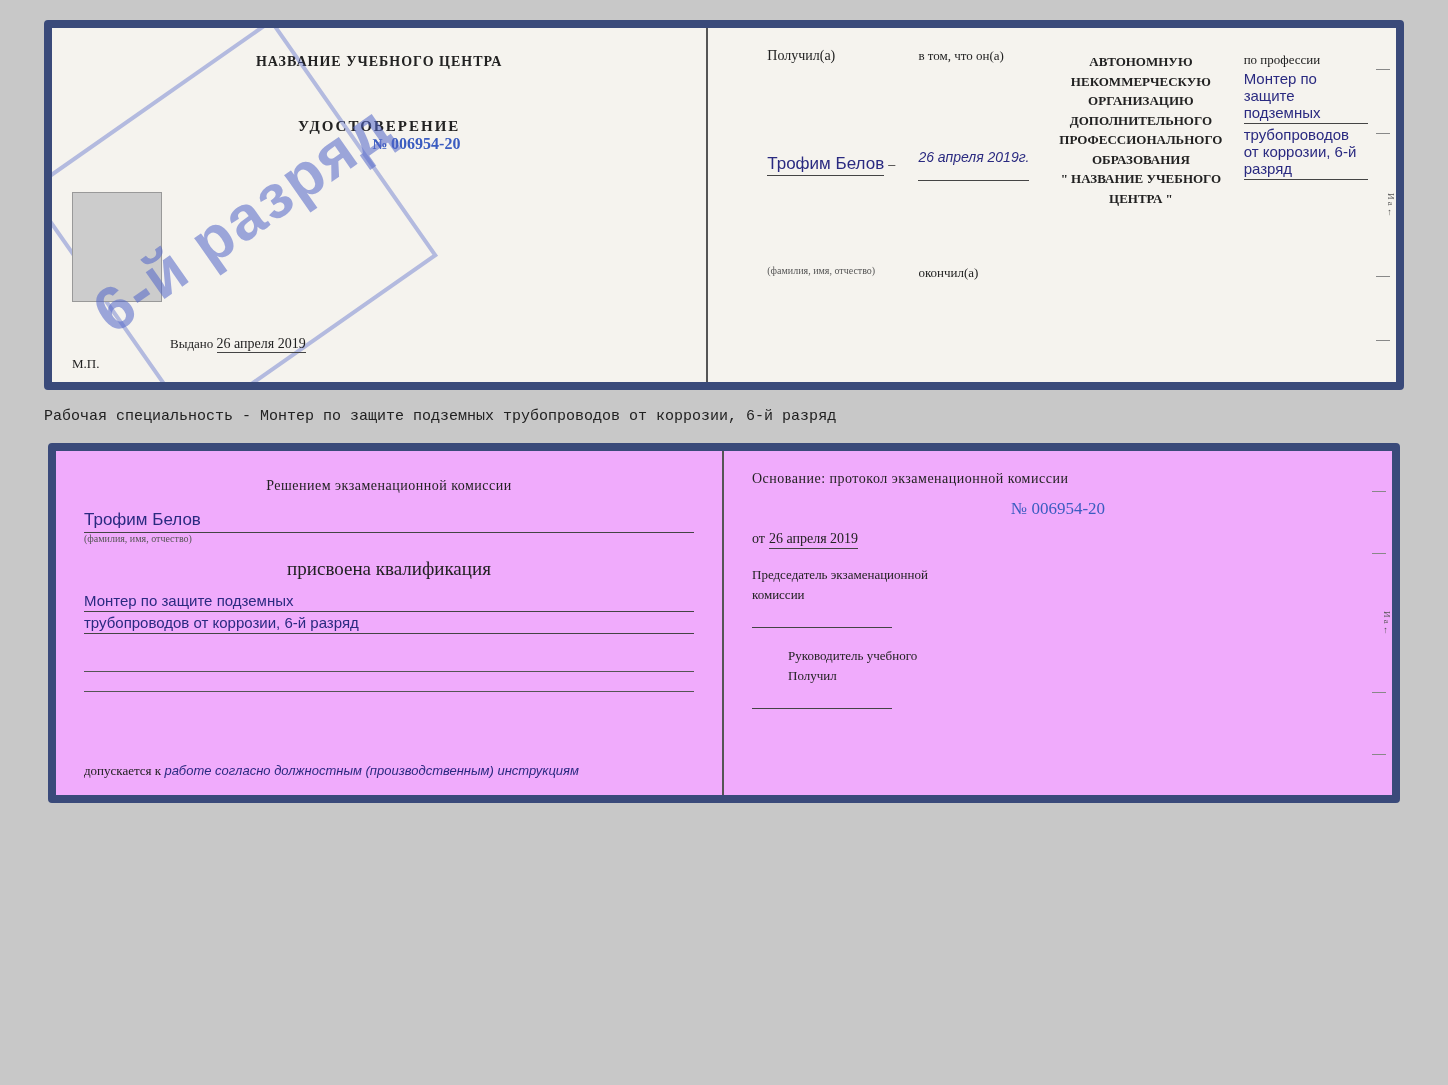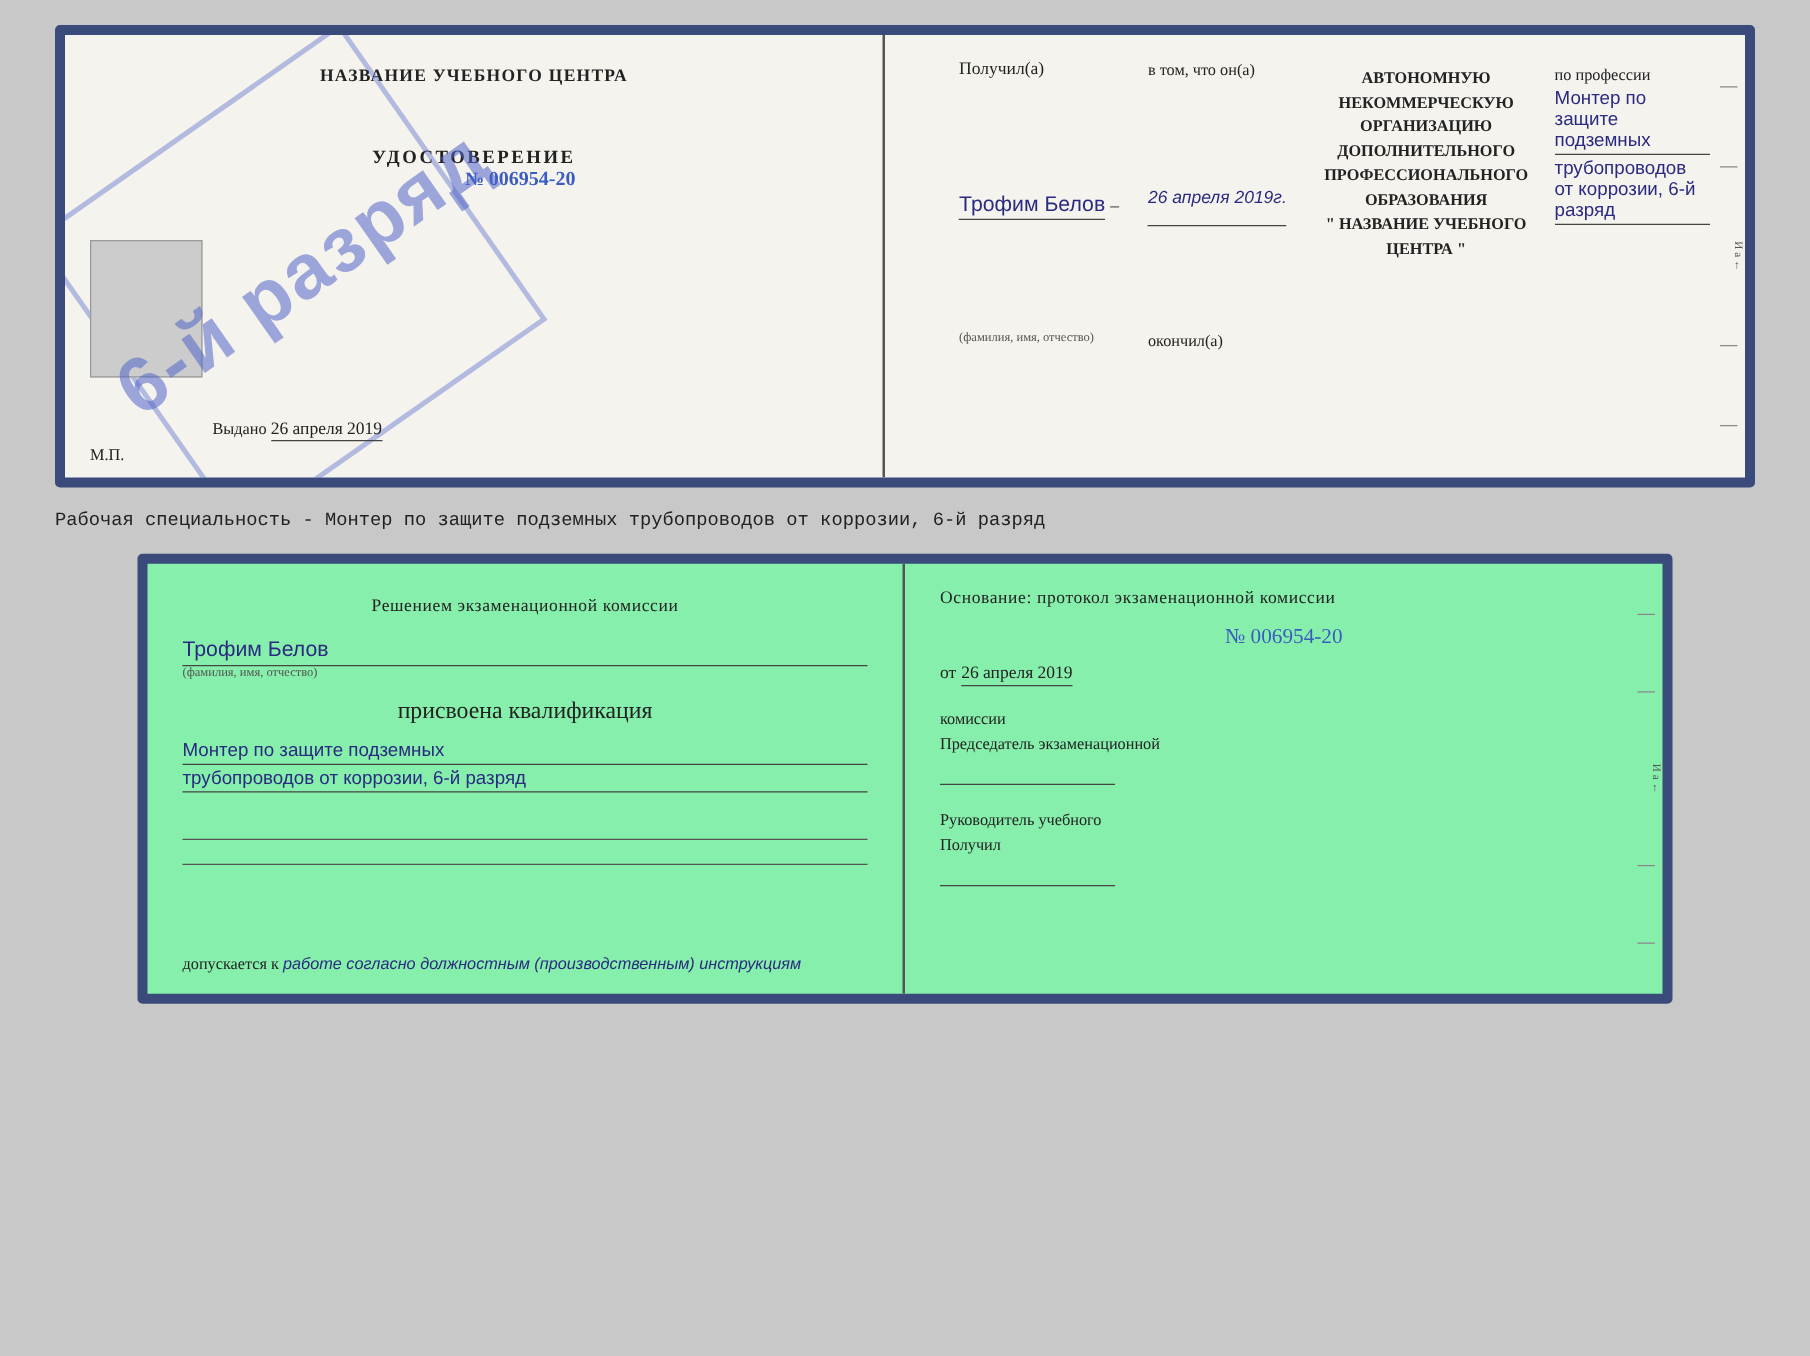--- a/index.html
+++ b/index.html
@@ -234,22 +234,22 @@
       width: 1360px;
       font-size: 15px;
       color: #222;
       font-family: Liberation Mono, monospace;
       line-height: 1.4;
     }
 
     
     .cert-bottom {
       display: flex;
-      width: 1228px;
-      background: #86efac;
+      width: 1352px;
+      background: #f0abfc;
       border: 8px solid #3a4a7a;
       border-radius: 4px;
       min-height: 360px;
       position: relative;
       overflow: hidden;
     }
 
     .cert-bottom-left {
       width: 50%;
       border-right: 2px solid #555;
@@ -368,20 +368,21 @@
     }
 
     .rukovoditel-block {
       margin-top: 10px;
     }
 
     .rukovoditel-title {
       font-size: 13px;
       color: #222;
       line-height: 1.5;
+      margin-left: 36px;
     }
 
     .side-lines-bottom {
       position: absolute;
       right: 0;
       top: 0;
       bottom: 0;
       width: 20px;
       display: flex;
       flex-direction: column;
@@ -503,22 +504,22 @@
       <span>№</span>
       <span>006954-20</span>
     </div>
 
     <div class="ot-line">
       <span>от</span>
       <span class="ot-date" style="border-bottom:1px solid #444;padding-bottom:1px;">26 апреля 2019</span>
     </div>
 
     <div class="predsedatel-block">
+      <div class="predsedatel-title">Председатель экзаменационной</div>
       <div class="predsedatel-title">комиссии</div>
-      <div class="predsedatel-title">Председатель экзаменационной</div>
       <div class="sign-line"></div>
     </div>
 
     <div class="rukovoditel-block">
       <div class="rukovoditel-title">Руководитель учебного</div>
       <div class="rukovoditel-title">Получил</div>
       <div class="sign-line"></div>
     </div>
 
     <div class="side-lines-bottom">

